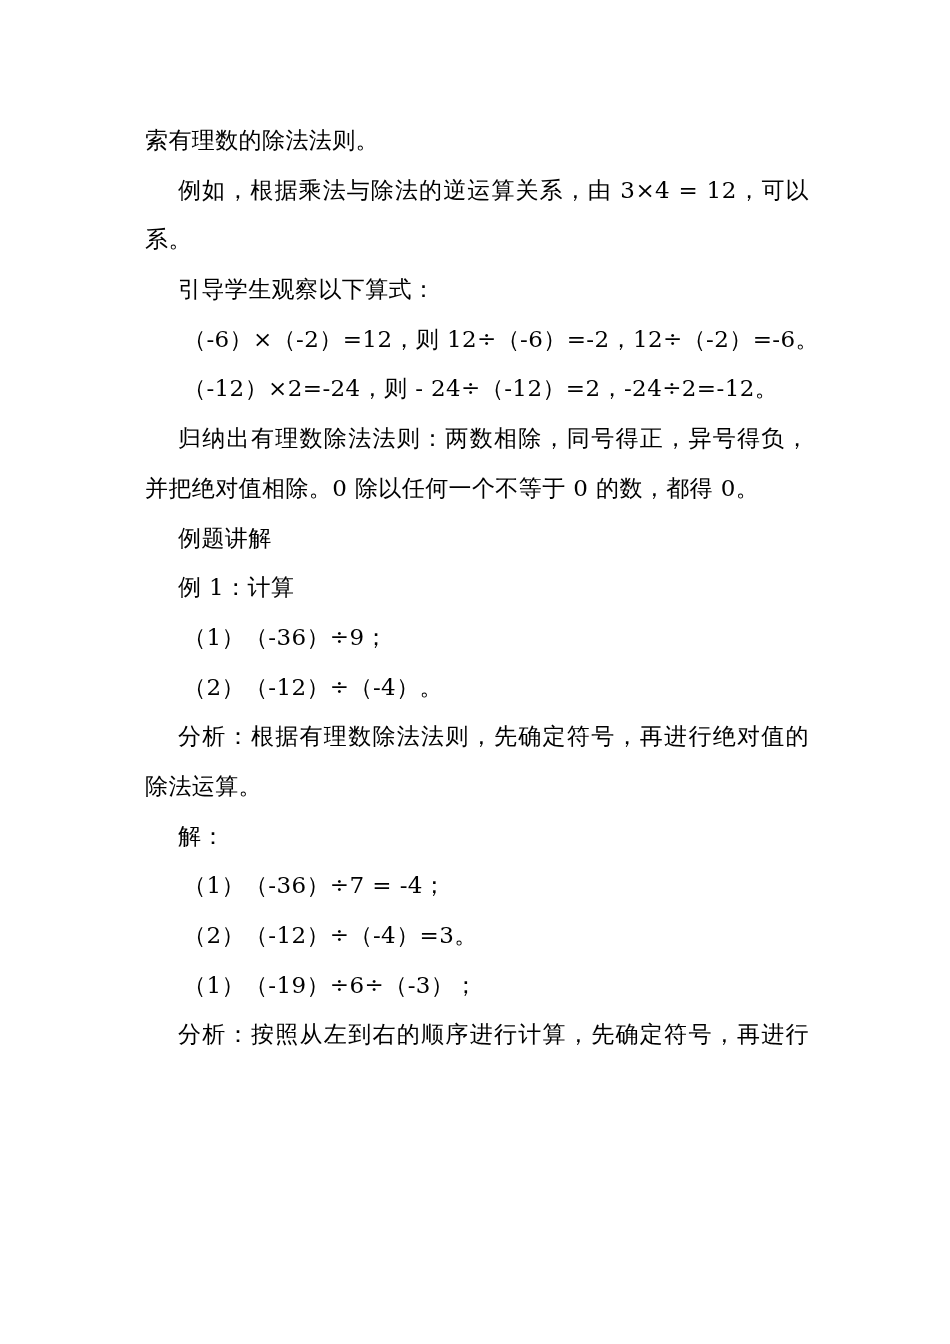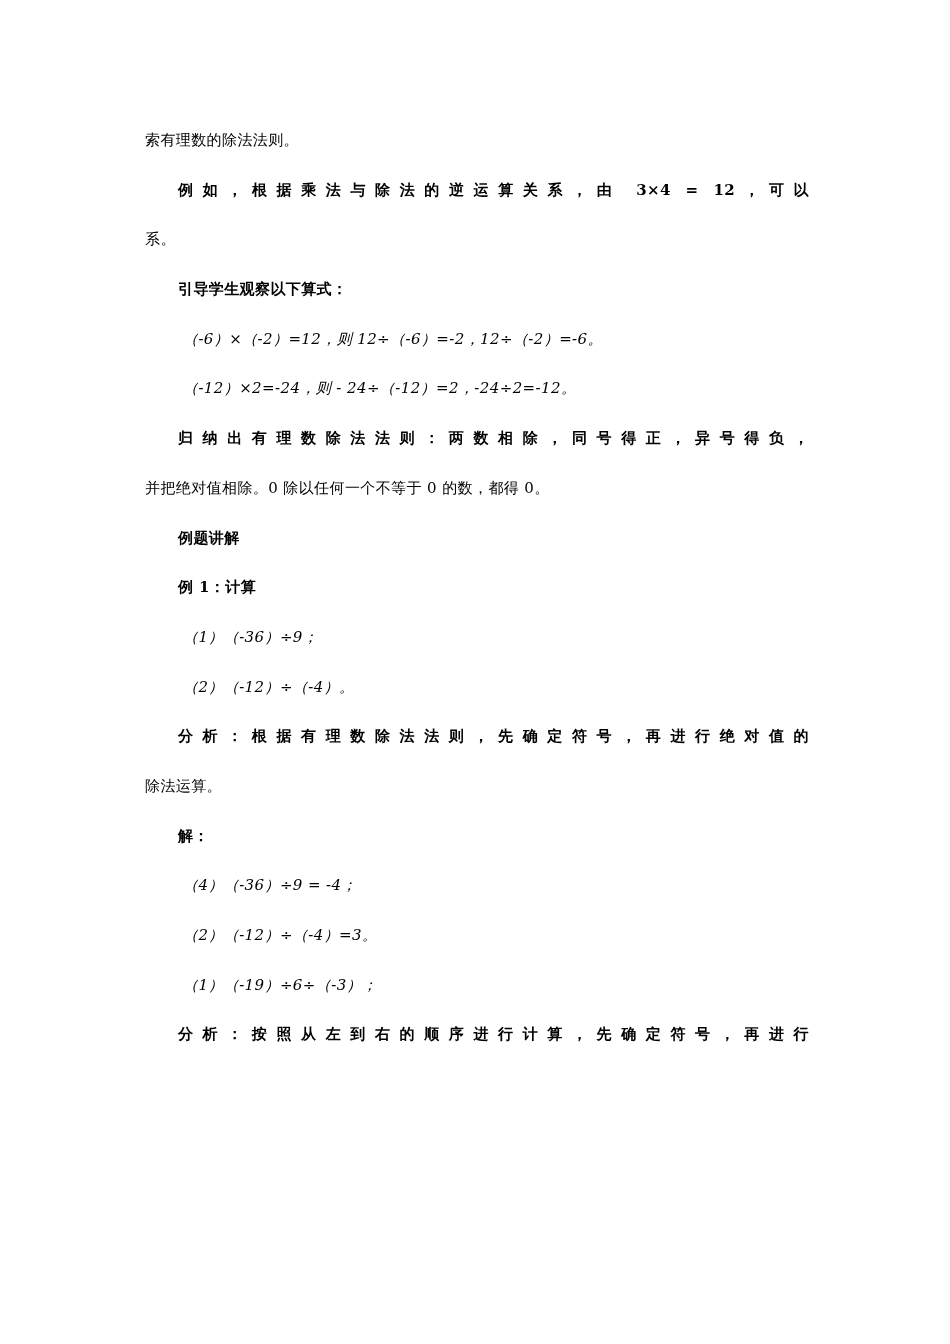--- a/index.html
+++ b/index.html
@@ -12,32 +12,32 @@
       height: 1344px;
       position: relative;
       overflow: hidden;
     }
     .page {
       position: absolute;
       left: 145px;
       top: 121px;
       width: 664px;
       font-family: "DejaVu Serif", "Liberation Serif", serif;
-      font-size: 15px;
+      font-size: 23px;
       color: #000000;
     }
     .line {
       height: 49.7px;
       line-height: 38px;
       white-space: nowrap;
       overflow: visible;
       letter-spacing: 0.4px;
     }
-    .indent1 { padding-left: 33px; font-weight: bold; }
-    .indent2 { padding-left: 38px; font-style: italic; }
+    .indent1 { padding-left: 33px; }
+    .indent2 { padding-left: 38px; }
     .justify {
       text-align: justify;
       text-align-last: justify;
     }
   </style>
 </head>
 <body>
 
 <div class="page">
   <div class="line">索有理数的除法法则。</div>
@@ -48,17 +48,17 @@
   <div class="line indent2">（-12）×2=-24，则 - 24÷（-12）=2，-24÷2=-12。</div>
   <div class="line indent1 justify">归纳出有理数除法法则：两数相除，同号得正，异号得负，</div>
   <div class="line">并把绝对值相除。0 除以任何一个不等于 0 的数，都得 0。</div>
   <div class="line indent1">例题讲解</div>
   <div class="line indent1">例 1：计算</div>
   <div class="line indent2">（1）（-36）÷9；</div>
   <div class="line indent2">（2）（-12）÷（-4）。</div>
   <div class="line indent1 justify">分析：根据有理数除法法则，先确定符号，再进行绝对值的</div>
   <div class="line">除法运算。</div>
   <div class="line indent1">解：</div>
-  <div class="line indent2">（4）（-36）÷9 = -4；</div>
+  <div class="line indent2">（1）（-36）÷7 = -4；</div>
   <div class="line indent2">（2）（-12）÷（-4）=3。</div>
   <div class="line indent2">（1）（-19）÷6÷（-3）；</div>
   <div class="line indent1 justify">分析：按照从左到右的顺序进行计算，先确定符号，再进行</div>
 </div>
 
 </body></html>

